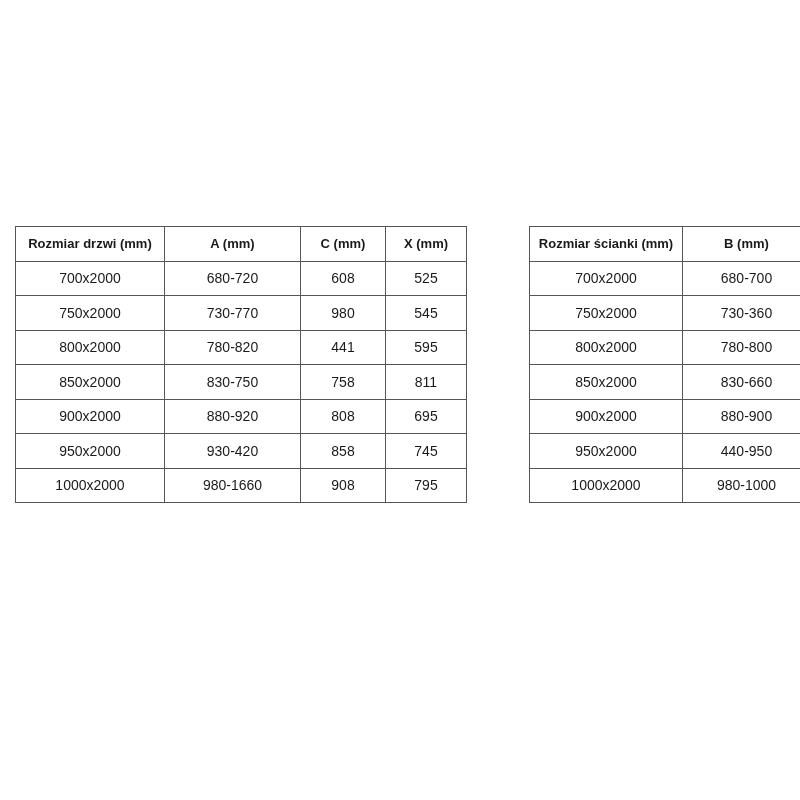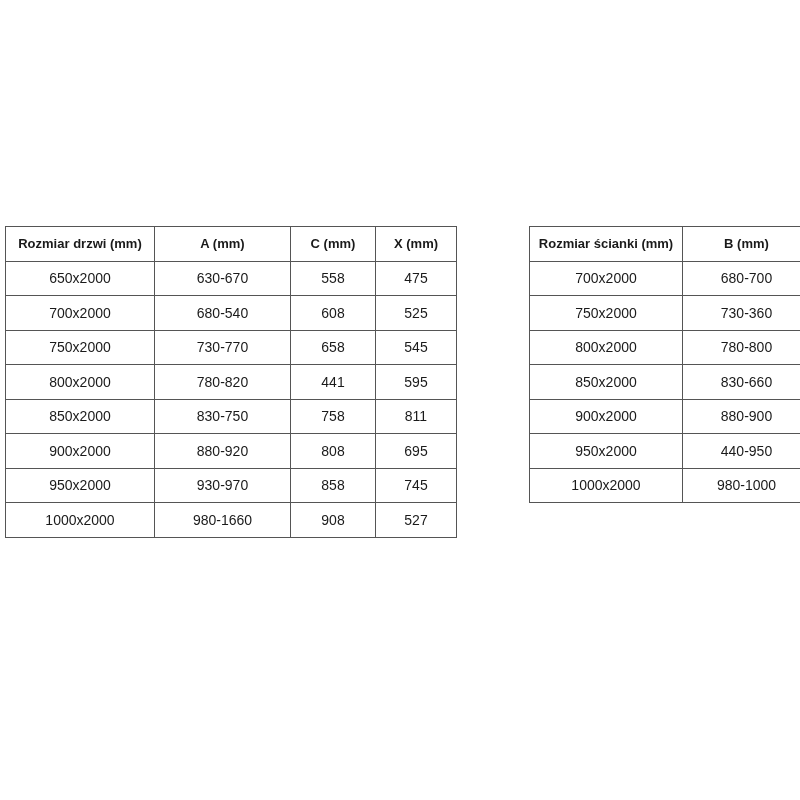--- a/index.html
+++ b/index.html
@@ -32,21 +32,21 @@
   }
   table.spec th {
     font-size: 13px;
     font-weight: bold;
   }
   table.spec td {
     font-size: 14px;
     font-weight: normal;
   }
   #doors-table {
-    left: 5px;
+    left: 15px;
     top: 226px;
     width: 451px;
   }
   #walls-table {
     left: 529px;
     top: 226px;
     width: 281px;
   }
 </style>
 </head>
@@ -62,35 +62,29 @@
   <thead>
     <tr>
         <th>Rozmiar drzwi (mm)</th>
         <th>A (mm)</th>
         <th>C (mm)</th>
         <th>X (mm)</th>
       </tr>
   </thead>
   <tbody>
       <tr>
-        <td>650x2000</td>
-        <td>630-670</td>
-        <td>558</td>
-        <td>475</td>
-      </tr>
-      <tr>
         <td>700x2000</td>
-        <td>680-540</td>
+        <td>680-720</td>
         <td>608</td>
         <td>525</td>
       </tr>
       <tr>
         <td>750x2000</td>
         <td>730-770</td>
-        <td>658</td>
+        <td>980</td>
         <td>545</td>
       </tr>
       <tr>
         <td>800x2000</td>
         <td>780-820</td>
         <td>441</td>
         <td>595</td>
       </tr>
       <tr>
         <td>850x2000</td>
@@ -99,29 +93,29 @@
         <td>811</td>
       </tr>
       <tr>
         <td>900x2000</td>
         <td>880-920</td>
         <td>808</td>
         <td>695</td>
       </tr>
       <tr>
         <td>950x2000</td>
-        <td>930-970</td>
+        <td>930-420</td>
         <td>858</td>
         <td>745</td>
       </tr>
       <tr>
         <td>1000x2000</td>
         <td>980-1660</td>
         <td>908</td>
-        <td>527</td>
+        <td>795</td>
       </tr>
     </tbody>
 </table>
 
 <table class="spec" id="walls-table">
   <colgroup>
     <col style="width:153px">
     <col style="width:128px">
   </colgroup>
   <thead>

